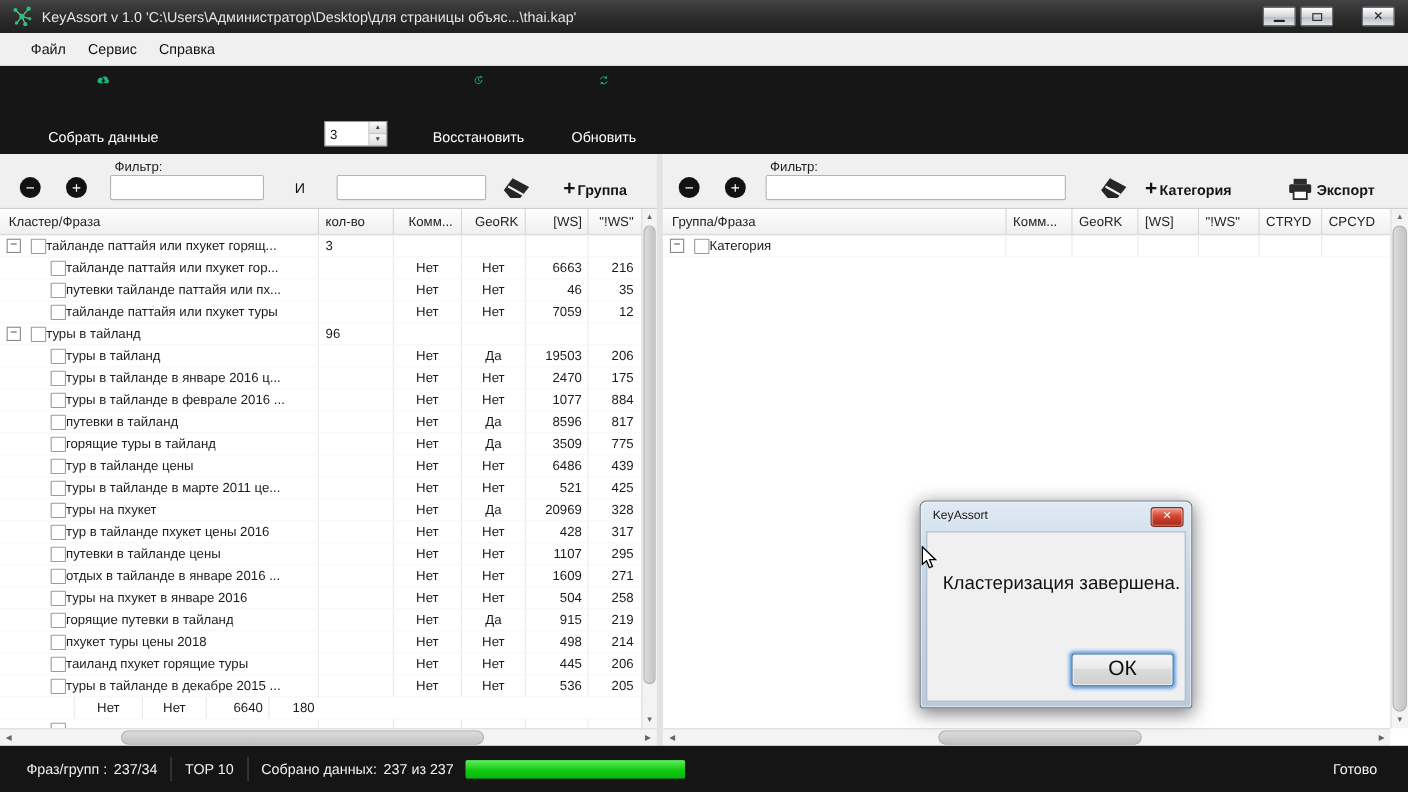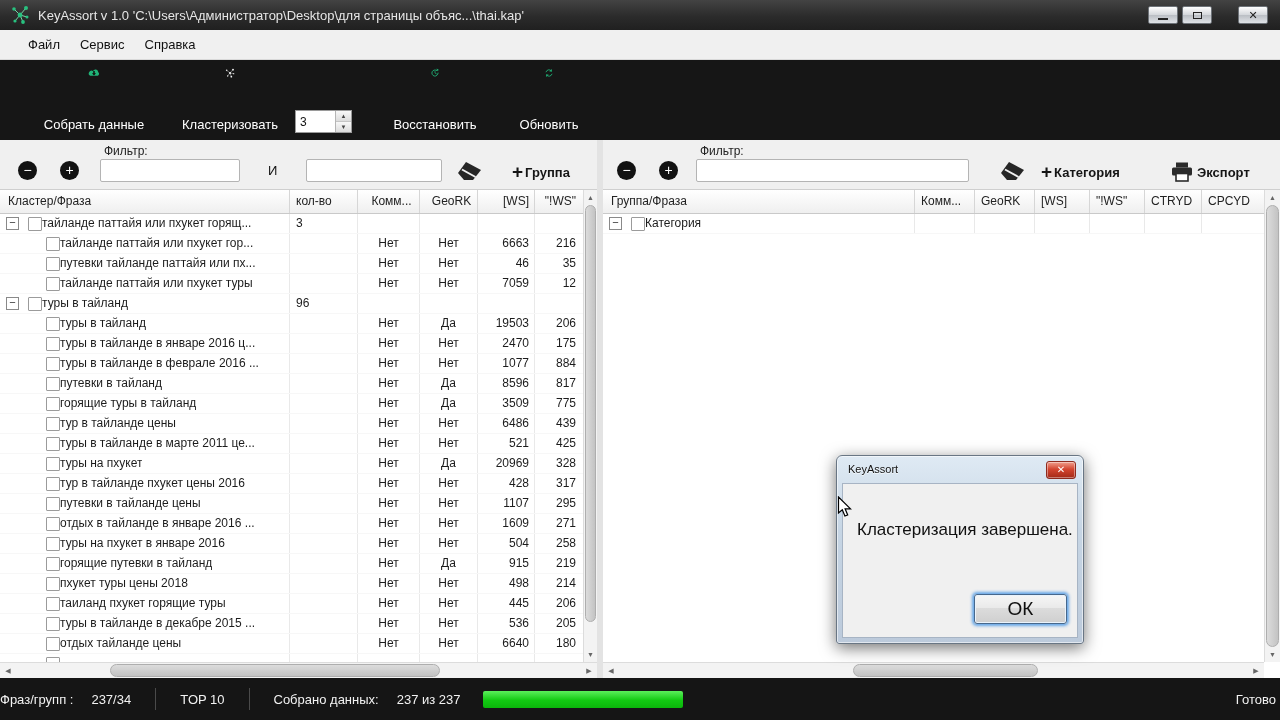--- a/index.html
+++ b/index.html
@@ -85,21 +85,21 @@
   .vthumb{position:absolute;left:1px;right:1px;background:linear-gradient(90deg,#dcdcdc,#c3c3c3);
     border:1px solid #aeaeae;border-radius:7px;box-sizing:border-box;}
   .hscroll{position:absolute;bottom:0;height:16px;background:#f3f3f3;border-top:1px solid #dcdcdc;box-sizing:border-box;}
   .harr{position:absolute;top:0;bottom:0;width:16px;display:flex;align-items:center;justify-content:center;
     font-size:7px;color:#666;}
   .harr.l{left:0;} .harr.r{right:0;}
   .hthumb{position:absolute;top:1px;bottom:1px;background:linear-gradient(#dcdcdc,#c3c3c3);
     border:1px solid #aeaeae;border-radius:7px;box-sizing:border-box;}
   
   .statusbar{position:absolute;left:0;top:678px;width:1280px;height:42px;background:#151515;display:flex;
-    align-items:center;padding:0 0;box-sizing:border-box;font-size:13px;color:#f2f2f2;gap:12px;}
+    align-items:center;padding:0 24px;box-sizing:border-box;font-size:13px;color:#f2f2f2;}
   .sb-sep{width:1px;height:22px;background:#4a4a4a;margin:0 12px;}
   .sb-val{margin-left:6px;}
   .sb-progress{margin-left:10px;width:200px;height:17px;border-radius:2px;overflow:hidden;background:#0a4d0a;}
   .sb-fill{width:100%;height:100%;background:linear-gradient(#5bef5b,var(--progress) 55%,#0bb50b);}
   .sb-ready{margin-left:auto;margin-right:4px;}
   
   .dialog{position:absolute;left:836px;top:455px;width:248px;height:189px;z-index:50;
     background:linear-gradient(#dfeaf4,#c6d5e4 40%,#bccadb);border:1px solid #697684;
     border-radius:6px 6px 3px 3px;box-shadow:0 4px 16px rgba(0,0,0,.55),inset 0 0 0 1px rgba(255,255,255,.55);
     box-sizing:border-box;}
@@ -159,38 +159,20 @@
   </div>
 
   <div class="toolbar">
     <div class="tool" style="left:18px;width:152px;">
       <svg width="46" height="34" viewBox="0 0 46 34">
         <path d="M37.5 14.2A9.5 9.5 0 0 0 19.6 10 8.3 8.3 0 1 0 10 26.5h26a7.2 7.2 0 0 0 1.5-12.3z" fill="var(--accent)"></path>
         <path d="M20.5 10.5h5v7.5h4.5L23 25.5l-7-7.5h4.5z" fill="#10100f"></path>
       </svg>
       <span class="tool-label">Собрать данные</span>
     </div>
-    <div class="tool" style="left:178px;width:104px;">
-      <svg width="32" height="32" viewBox="0 0 30 30">
-        <g stroke="#cfcfcf" stroke-width="1.5">
-            <line x1="15" y1="15" x2="5" y2="7"></line>
-            <line x1="15" y1="15" x2="24" y2="5"></line>
-            <line x1="15" y1="15" x2="26" y2="17"></line>
-            <line x1="15" y1="15" x2="8" y2="24"></line>
-            <line x1="15" y1="15" x2="19" y2="26"></line>
-          </g>
-        <circle cx="15" cy="15" r="3.2" fill="#efefef"></circle>
-          <circle cx="5" cy="7" r="2.4" fill="#dedede"></circle>
-          <circle cx="24" cy="5" r="2.8" fill="#efefef"></circle>
-          <circle cx="26" cy="17" r="2" fill="#dedede"></circle>
-          <circle cx="8" cy="24" r="2.2" fill="#dedede"></circle>
-          <circle cx="19" cy="26" r="2.6" fill="#efefef"></circle>
-      </svg>
-      <span class="tool-label">Кластеризовать</span>
-    </div>
     <div class="spinner">
       <input value="3" style="">
       <div class="spin-btns">
         <div>▲</div>
         <div>▼</div>
       </div>
     </div>
     <div class="tool" style="left:383px;width:104px;">
       <svg width="34" height="34" viewBox="0 0 34 34">
         <path d="M27.5 17a10.5 10.5 0 1 1-4.2-8.4" fill="none" stroke="var(--accent)" stroke-width="3" stroke-linecap="round"></path>
@@ -467,24 +449,20 @@
               <span class="checkbox"></span>
               <span class="rlabel">туры в тайланде в декабре 2015 ...</span>
             </div>
             <div class="cell lt c1"></div>
             <div class="cell lt c2">Нет</div>
             <div class="cell lt c3">Нет</div>
             <div class="cell lt c4">536</div>
             <div class="cell lt c5">205</div>
           </div>
           <div class="trow">
-            <div class="cell lt c0 c0 child">
-              <span class="checkbox"></span>
-              <span class="rlabel">отдых тайланде цены</span>
-            </div>
             <div class="cell lt c1"></div>
             <div class="cell lt c2">Нет</div>
             <div class="cell lt c3">Нет</div>
             <div class="cell lt c4">6640</div>
             <div class="cell lt c5">180</div>
           </div>
           <div class="trow">
             <div class="cell lt c0 c0 child">
               <span class="checkbox"></span>
               <span class="rlabel"></span>

